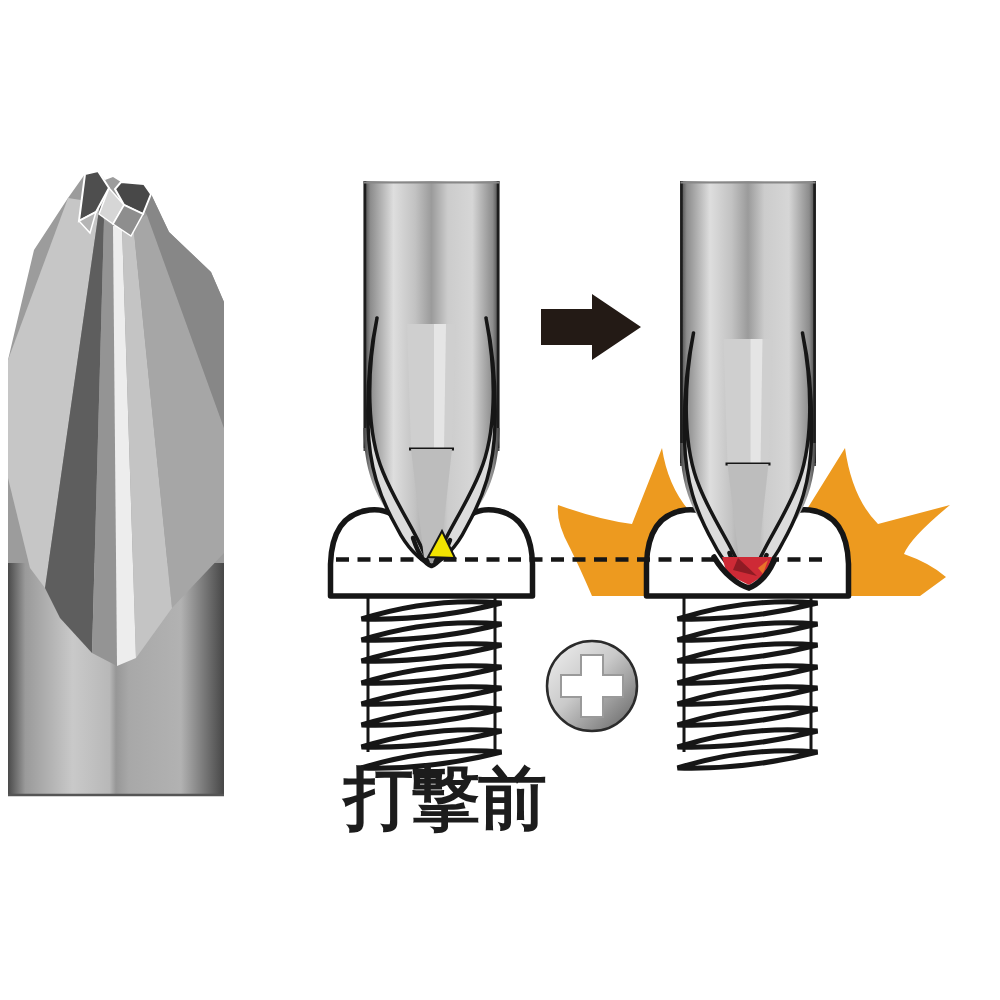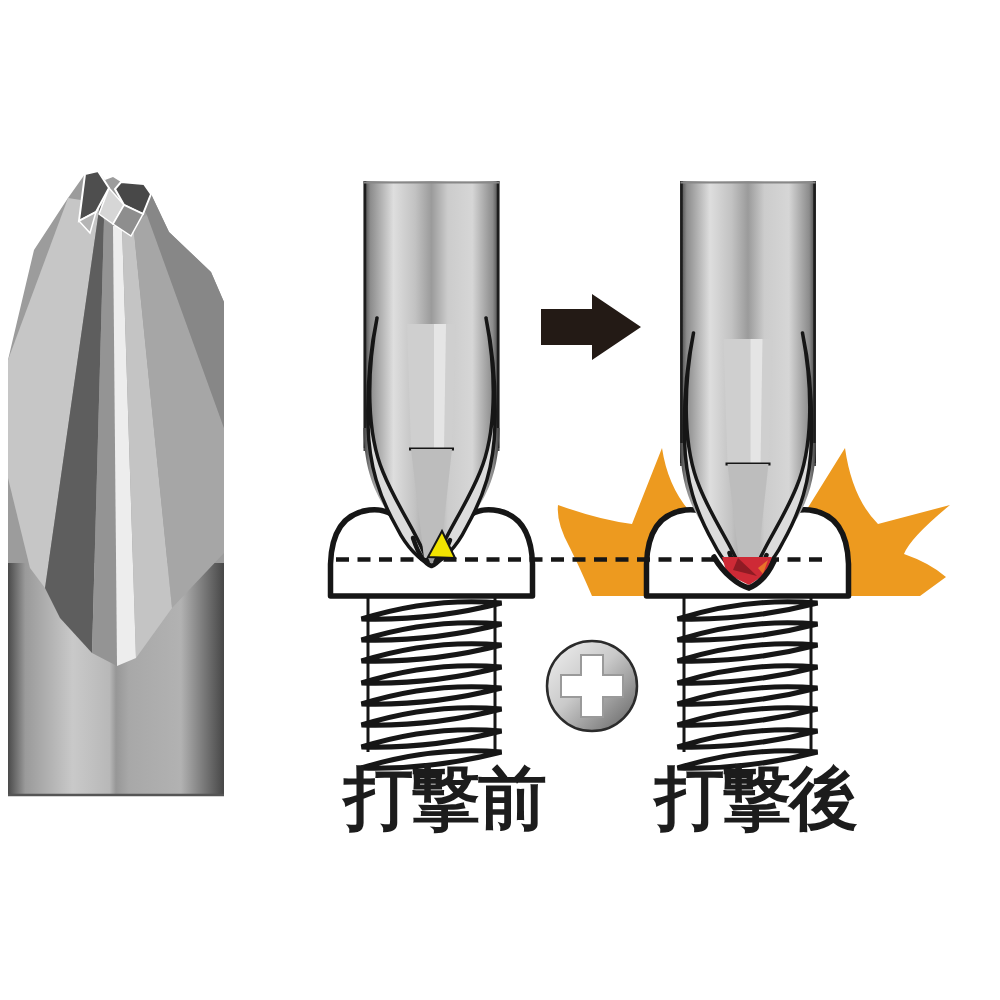--- a/index.html
+++ b/index.html
@@ -138,15 +138,14 @@
 
   <polygon fill="#231A15" points="541,301 592,301 592,286 641,319 592,352 592,337 541,337"></polygon>
 
   <g>
     <circle cx="592" cy="678" r="45" fill="url(#gdisc)" stroke="#2b2b2b" stroke-width="2.5"></circle>
     <path d="M 581,647 h 22 v 20 h 20 v 22 h -20 v 20 h -22 v -20 h -20 v -22 h 20 Z" fill="#ffffff" stroke="#9a9a9a" stroke-width="2"></path>
   </g>
 </svg>
 
 <div class="label label-before">打撃前</div>
-<div class="label label-after">打撃後</div>
 
 </div>
 
 </body></html>

